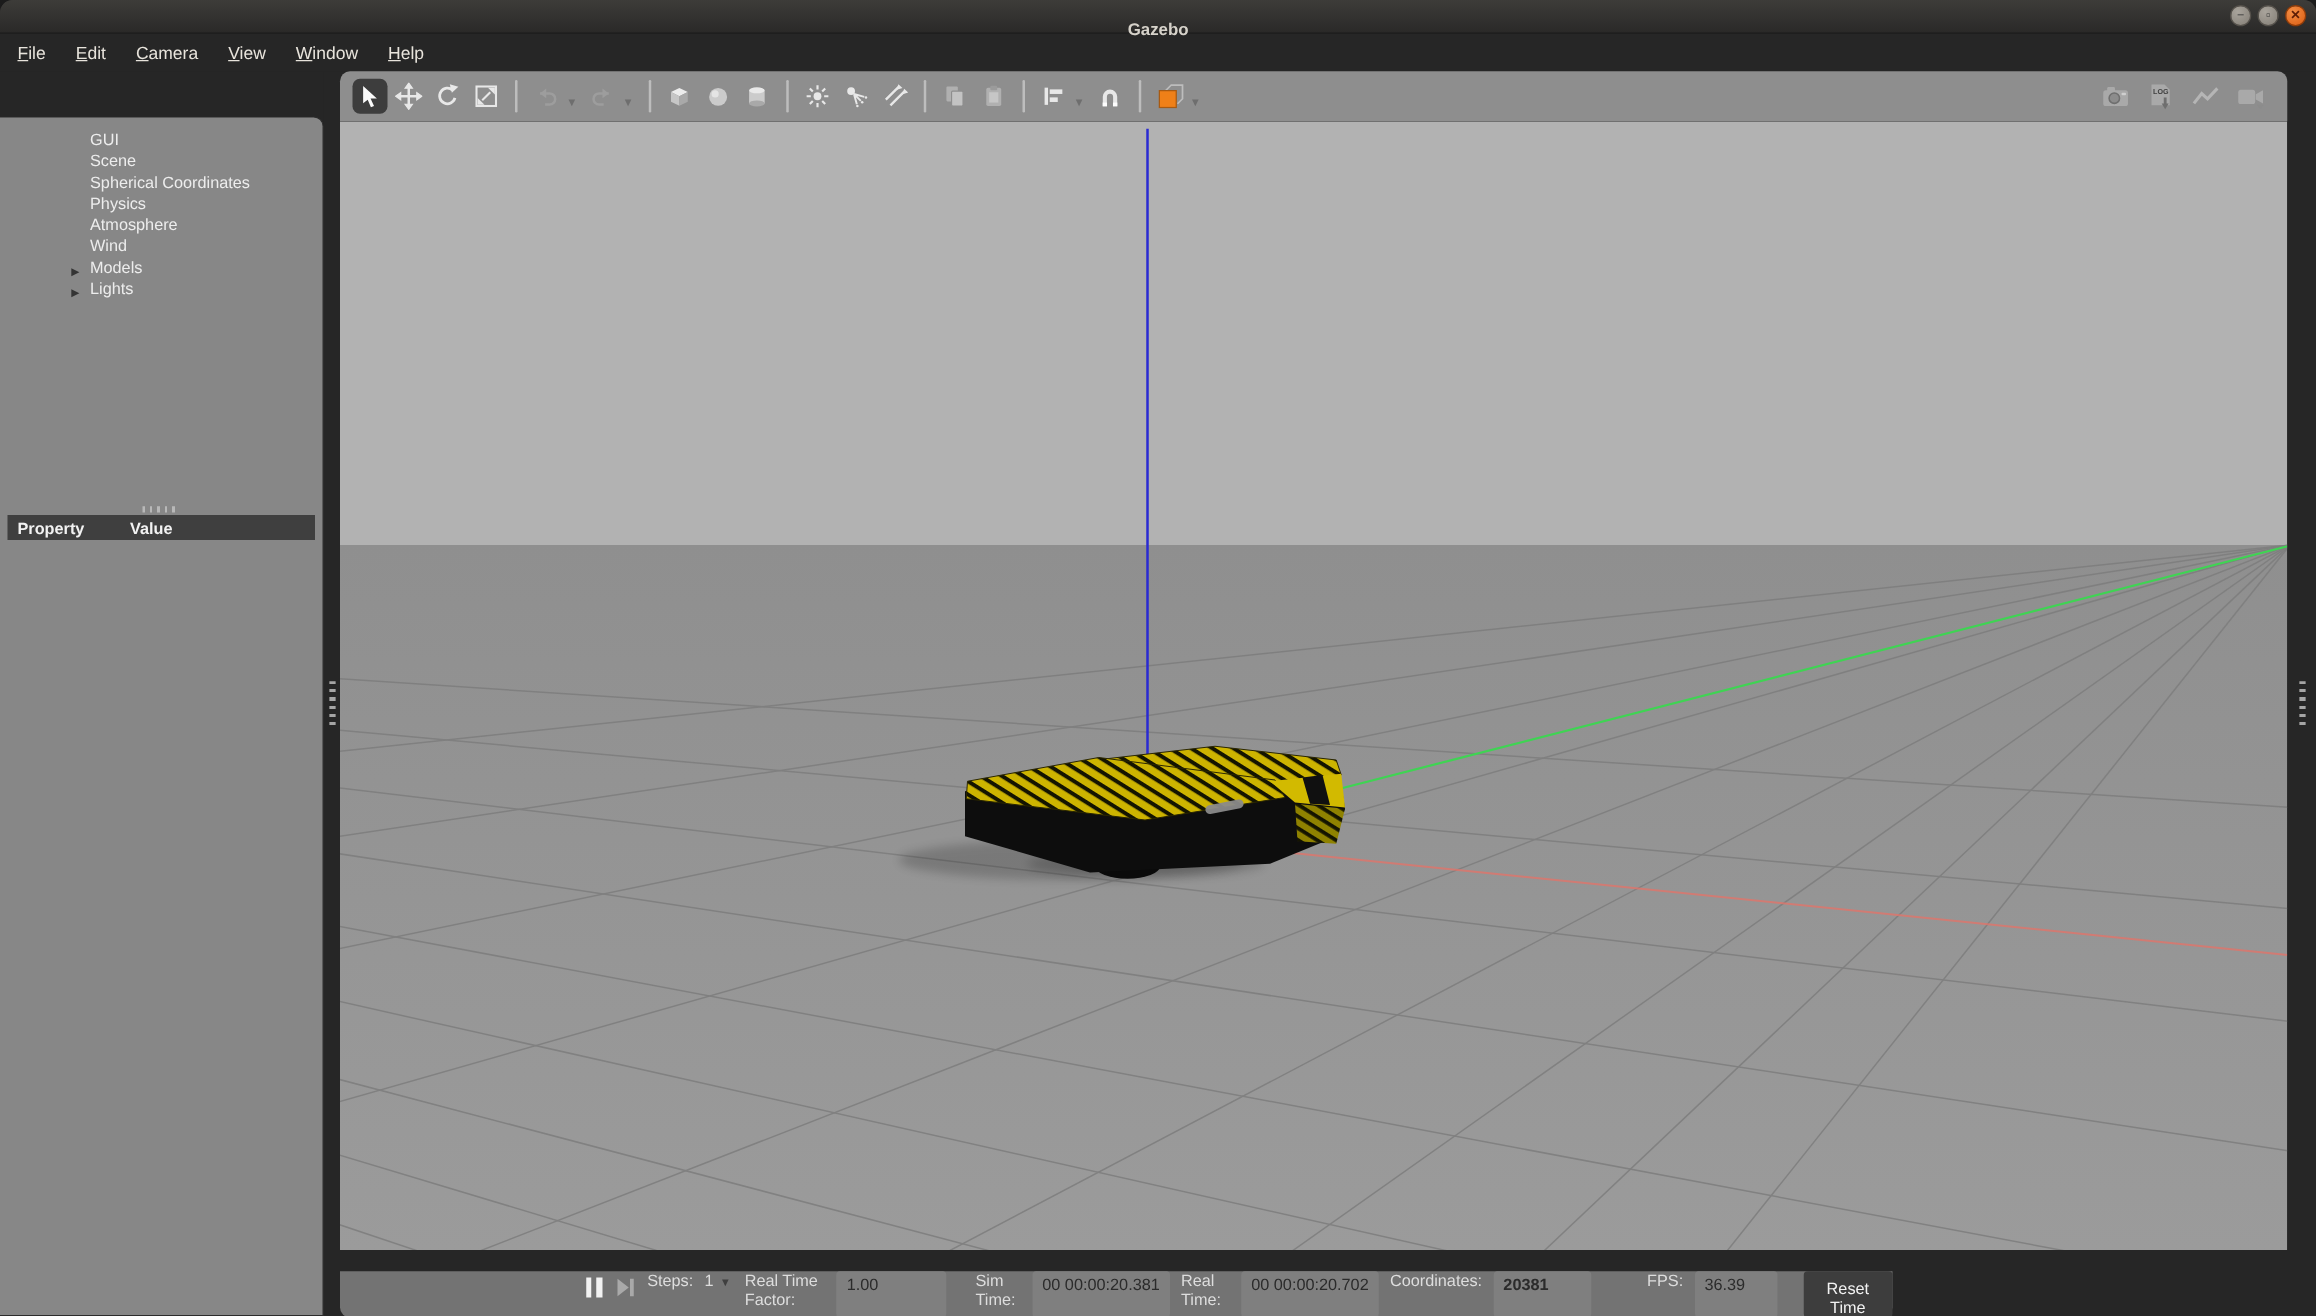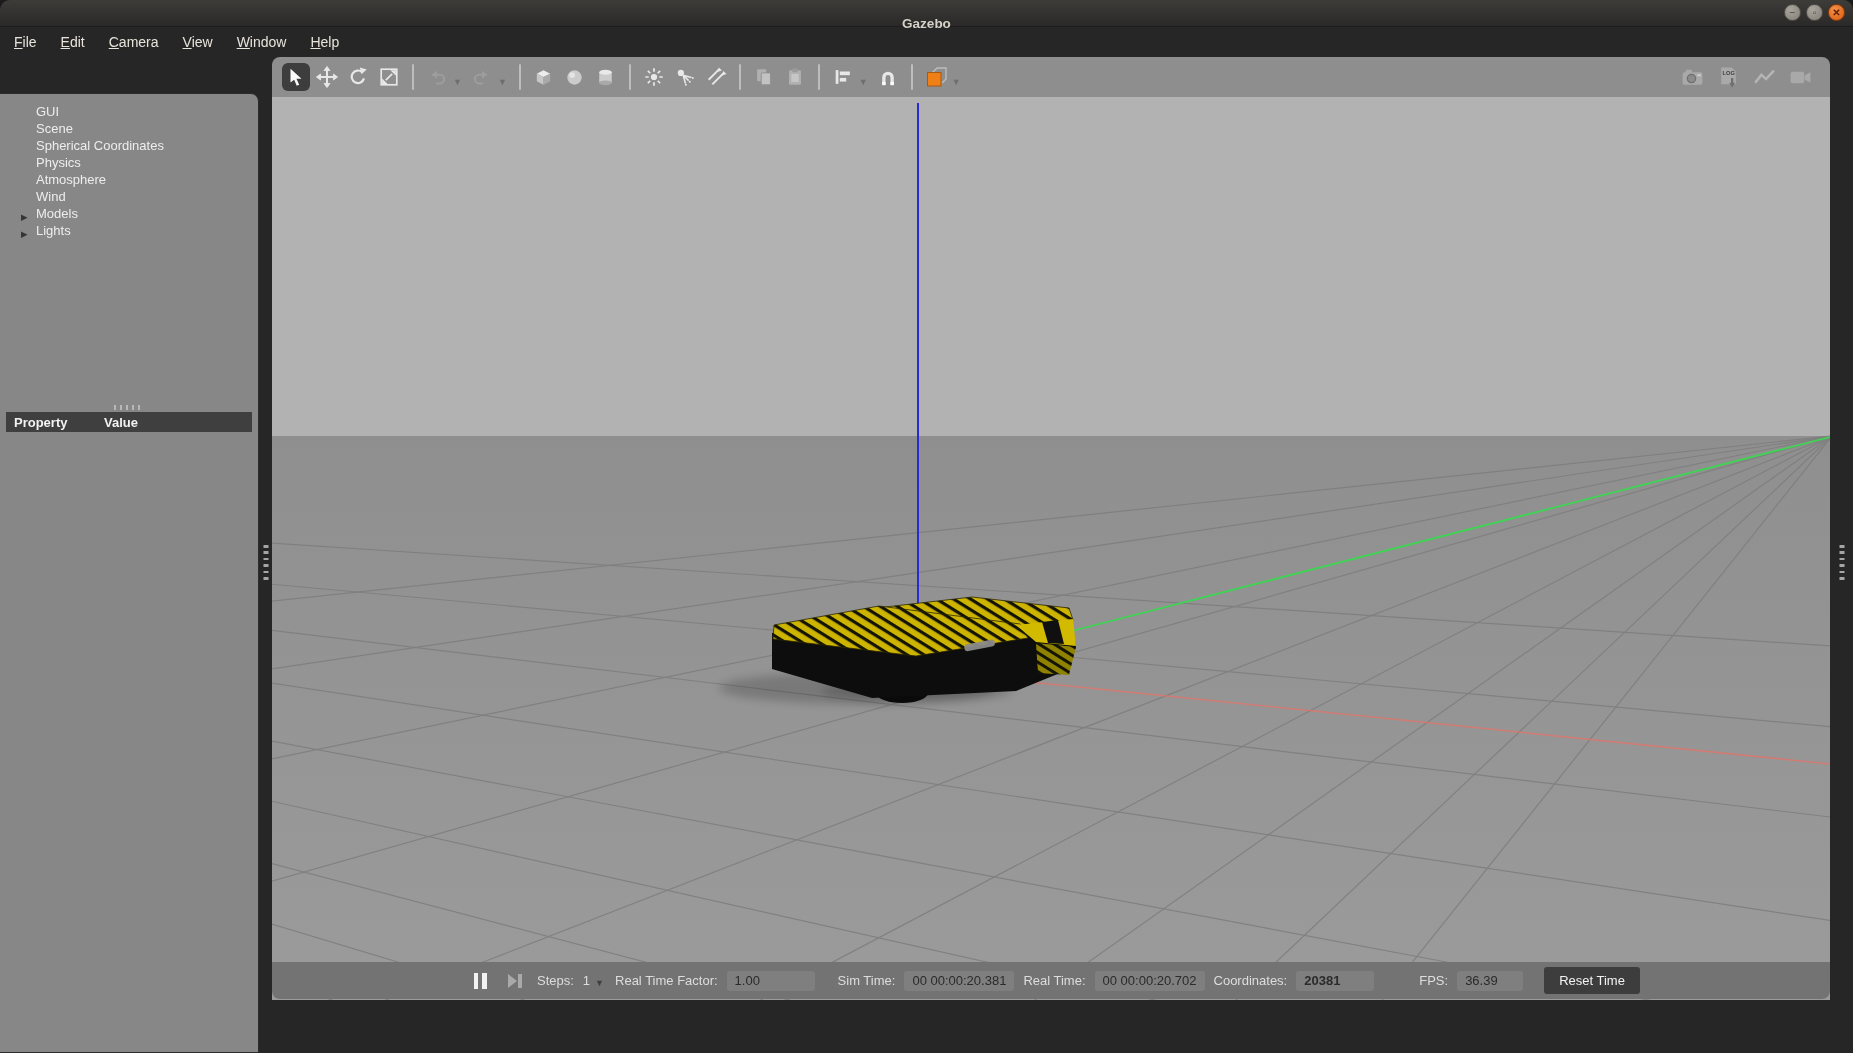--- a/index.html
+++ b/index.html
@@ -30,21 +30,21 @@
 
   
   .leftpanel{position:absolute;left:0;top:0;width:259px;bottom:0;}
   .tabs{height:36px;display:flex;align-items:flex-end;padding-left:7px;gap:3px;}
   .tab{background:#7a7a7a;border:1px solid #2c2c2c;border-bottom:none;
        border-radius:6px 6px 0 0;color:#efefef;font-size:14px;padding:7px 17px 6px;
        position:relative;}
   .tab.active{background:#878787;z-index:3;margin-bottom:-1px;padding-bottom:7px;}
   .panel-body{position:absolute;top:36px;bottom:0;left:0;width:259px;background:#878787;
               border:1px solid #2c2c2c;border-left:none;border-radius:0 8px 0 0;z-index:2;}
-  .tree{padding-top:9px;height:308px;}
+  .tree{padding-top:9px;height:308px;margin-left:36px;}
   .tree-item{position:relative;padding-left:36px;color:#ededed;font-size:13px;
              line-height:17px;white-space:nowrap;}
   .tree-arrow{position:absolute;left:21px;top:3.5px;font-size:8.5px;color:#343434;}
   .hdots{width:30px;height:5px;margin:3px auto 2px;
          background-image:repeating-linear-gradient(to right,#b8b8b8 0 2px,transparent 2px 6px);}
   .prop-header{height:20px;margin:0 6px;background:#3f3f3f;display:flex;align-items:center;
                color:#f2f2f2;font-size:13px;font-weight:bold;padding-left:8px;}
   .prop-col-property{width:90px;}
 
   
@@ -63,22 +63,22 @@
   .tbtn.active{background:#3d3d3d;}
   .tbtn.dim{color:#9d9d9d;}
   .tbtn svg{display:block;}
   .sep{width:2px;height:26px;background:#bdbdbd;margin:0 6px;border-radius:1px;}
   .caret{font-size:9px;color:#6e6e6e;margin:10px 3px 0 -1px;}
   .right-tools{margin-left:auto;display:flex;align-items:center;gap:8px;padding-right:6px;}
 
   .viewport{position:absolute;top:40px;left:0;width:1558px;height:903px;overflow:hidden;}
 
   
-  .statusbar{position:absolute;top:905px;left:0;width:1558px;height:37px;background:#737373;
-             border-radius:0 0 8px 8px;display:flex;align-items:center;gap:9px;
+  .statusbar{position:absolute;top:960px;left:0;width:1242px;height:37px;background:#737373;
+             border-radius:0 0 8px 8px;display:flex;gap:9px;
              color:#e2e2e2;font-size:13px;}
   .sb-spacer{width:186px;flex:0 0 auto;}
   .sb-btn{display:flex;align-items:center;justify-content:center;width:26px;height:26px;}
   .pause-icon{display:flex;gap:4px;}
   .pause-icon i{display:block;width:4.5px;height:16px;background:#f2f2f2;}
   .step-icon{display:flex;align-items:center;gap:1px;}
   .step-tri{width:0;height:0;border-left:9px solid #a9a9a9;border-top:7px solid transparent;
             border-bottom:7px solid transparent;}
   .step-bar{width:3.5px;height:14px;background:#a9a9a9;}
   .sb-label{color:#dddddd;}

